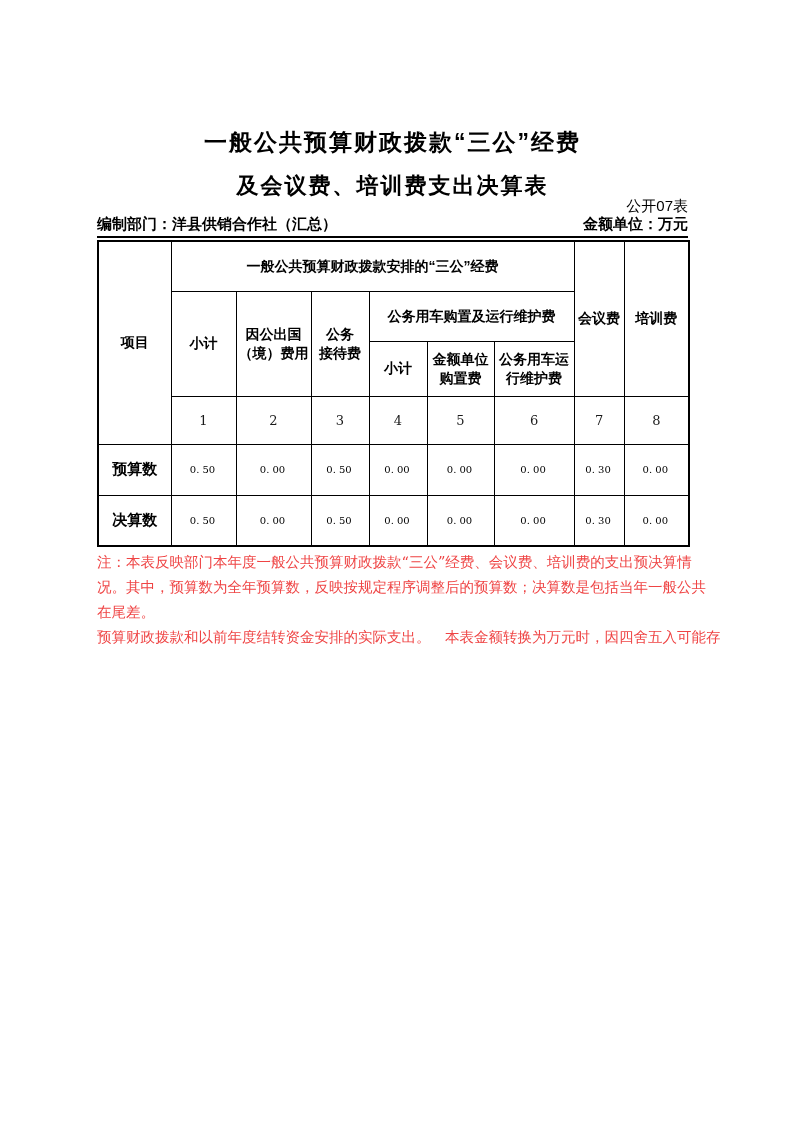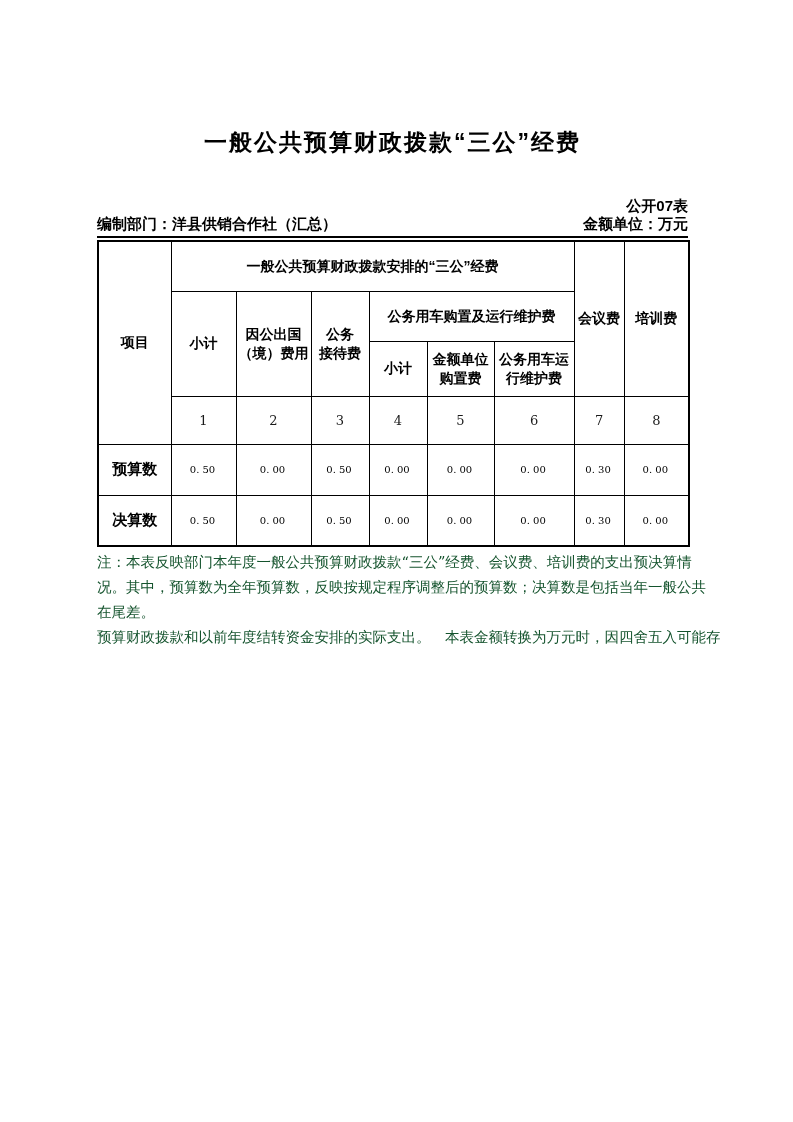--- a/index.html
+++ b/index.html
@@ -26,21 +26,21 @@
     font-family: "Liberation Sans", sans-serif;
   }
   .title-line2 {
     position: absolute; left: 97px; top: 171px; width: 591px;
     text-align: center; font-weight: 700; font-size: 22px;
     letter-spacing: 2px;
     font-family: "Liberation Sans", sans-serif;
   }
   .form-code {
     position: absolute; left: 97px; top: 197px; width: 591px;
-    text-align: right; font-weight: 700; font-size: 15px;
+    text-align: right; font-weight: 400; font-size: 15px;
   }
 
   
   .info-row {
     position: absolute; left: 97px; top: 214px; width: 591px; height: 24px;
     display: flex; justify-content: space-between; align-items: flex-end;
     font-weight: 700; font-size: 15px;
     border-bottom: 2px solid #000;
     padding-bottom: 2px;
     gap: 28px;
@@ -91,30 +91,31 @@
   tr.rC { height: 55px; }
   tr.rD { height: 48px; }
   tr.rData { height: 51px; }
 
   
   .note {
     position: absolute; left: 97px; top: 550px; width: 660px;
     font-family: "DejaVu Serif", "Liberation Serif", serif;
     font-size: 14.5px;
     line-height: 25px;
-    color: #14532d;
+    color: #ef4444;
   }
   .note-line { white-space: nowrap; }
 </style>
 </head>
 <body>
 
 <div class="page">
 
   <div class="title-line1">一般公共预算财政拨款“三公”经费</div>
+  <div class="title-line2">及会议费、培训费支出决算表</div>
   <div class="form-code">公开07表</div>
 
   <div class="info-row">
     <span>编制部门：洋县供销合作社（汇总）</span>
     <span>金额单位：万元</span>
   </div>
 
   <table class="budget">
     <colgroup>
       <col style="width:73px">

